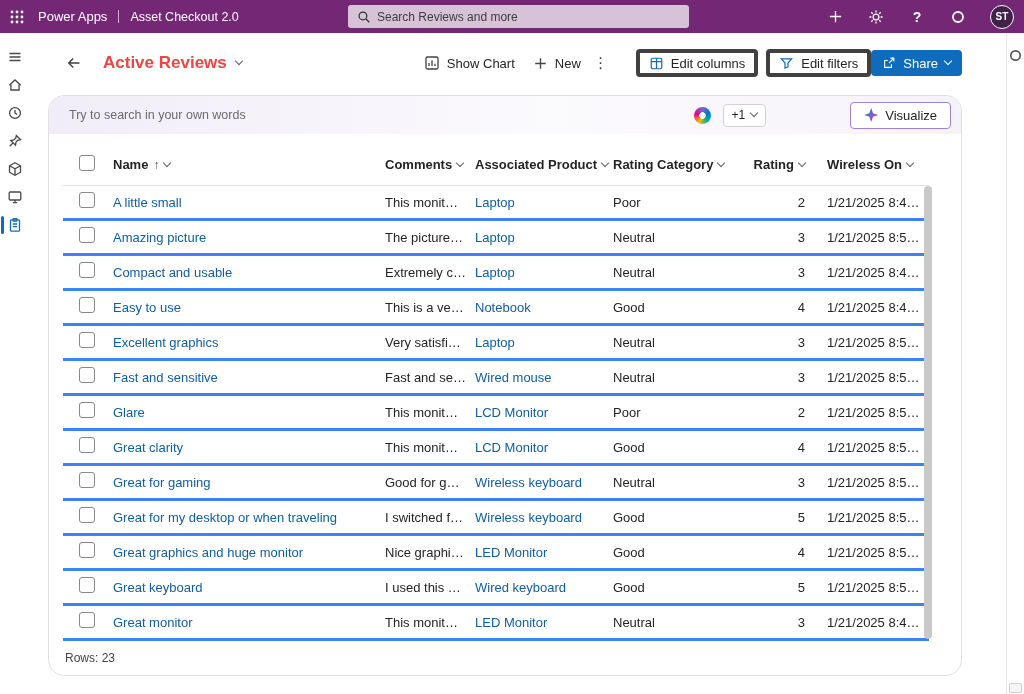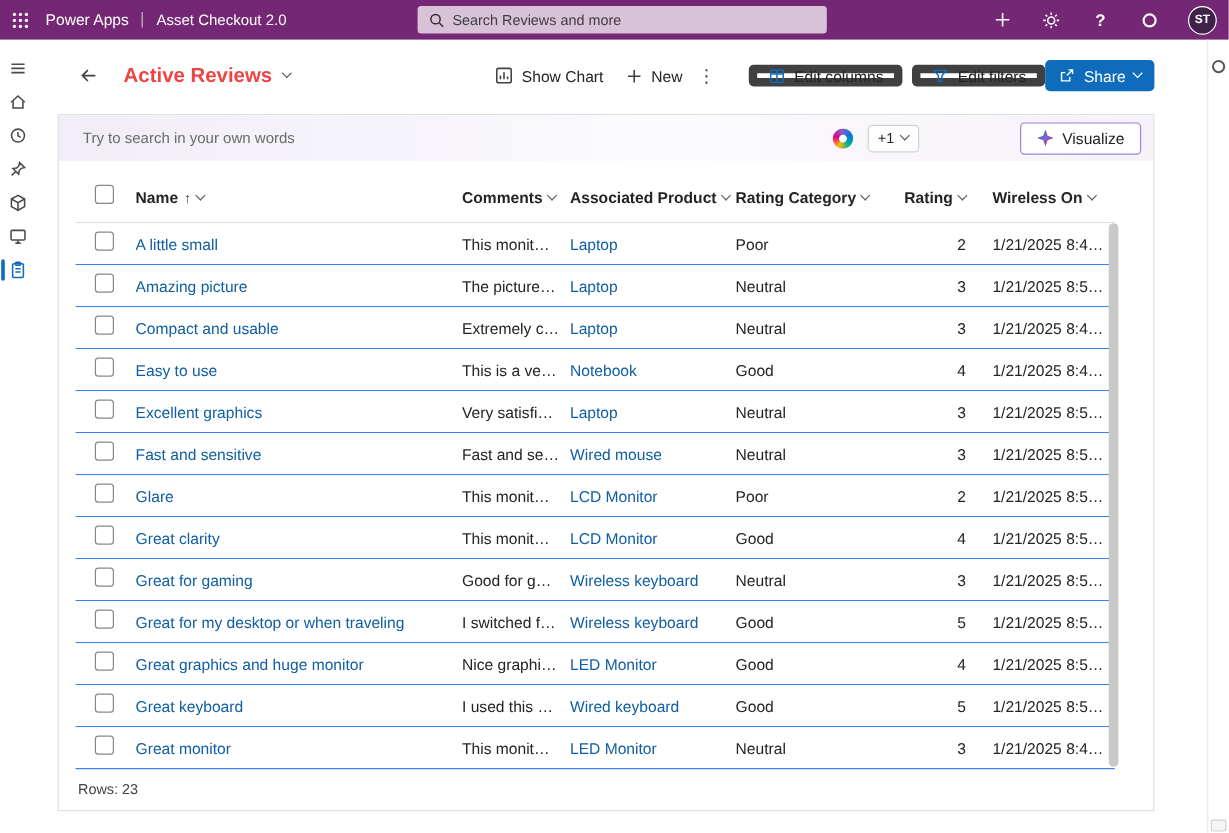--- a/index.html
+++ b/index.html
@@ -43,30 +43,30 @@
     margin-left:12px; cursor:pointer; border-radius:4px; }
   .view-title { display:flex; align-items:center; gap:9px; font-size:17px; font-weight:700; color:#ef4444;
     margin-left:15px; cursor:pointer; }
   .chev { display:inline-block; width:6px; height:6px; border-right:1.4px solid #616161; border-bottom:1.4px solid #616161;
     transform:rotate(45deg); margin-top:-4px; }
   .chev.white { border-color:#fff; }
   .cb-spacer { flex:1; }
   .cb-btn { display:flex; align-items:center; gap:7px; font-size:13px; color:#242424; padding:0 9px; height:28px;
     border-radius:4px; cursor:pointer; white-space:nowrap; }
   .cb-btn .cb-icon { color:#424242; display:flex; }
-  .cb-btn.outlined { border:7px solid #404040; height:18px; margin-left:8px; }
+  .cb-btn.outlined { border:4px solid #404040; height:28px; margin-left:8px; }
   .cb-btn.outlined .cb-icon { color:#0f6cbd; }
   .cb-gap { margin-left:24px !important; }
   .more-btn { width:22px; height:28px; display:flex; align-items:center; justify-content:center; font-size:15px;
     color:#424242; cursor:pointer; }
   .share-btn { background:#0f6cbd; color:#fff; border:none; border-radius:4px; height:26px; display:flex;
     align-items:center; gap:7px; padding:0 11px; font-size:13px; margin-left:0; cursor:pointer; white-space:nowrap; }
 
   
-  .card { margin-top:14px; border:1px solid #e0e0e0; border-radius:0; position:relative; height:581px;
+  .card { margin-top:14px; border:1px solid #e0e0e0; border-radius:16px; position:relative; height:581px;
     background:#fff; overflow:hidden; }
   .search-row { height:38px; display:flex; align-items:center;
     background:linear-gradient(90deg,#f1edf8 0%,#fbfafd 55%,#f6f2fa 100%);
     padding:0 10px 0 20px; gap:12px; }
   .search-row input { flex:1; border:none; outline:none; background:transparent; font-size:12.5px;
     font-family:inherit; color:#242424; }
   .search-row input::placeholder { color:#6b6b6b; }
   .copilot-dot { width:17px; height:17px; border-radius:50%; flex:0 0 17px;
     background:radial-gradient(circle at 50% 50%, #ffffff 0 3px, transparent 3.5px),
       conic-gradient(from 210deg,#ffb900,#e3008c,#8661c5,#0078d4,#00b294,#ffb900); cursor:pointer; }
@@ -78,21 +78,21 @@
     clip-path:polygon(50% 0,63% 37%,100% 50%,63% 63%,50% 100%,37% 63%,0 50%,37% 37%); }
 
   .grid-header, .grid-row { display:grid; grid-template-columns:50px 272px 90px 138px 136px 66px 1fr;
     align-items:center; margin:0 32px 0 14px; }
   .grid-header { height:42px; margin-top:10px; border-bottom:1px solid #e0e0e0; }
   .hcell { display:flex; align-items:center; gap:5px; font-size:13px; font-weight:700; color:#242424;
     white-space:nowrap; overflow:hidden; cursor:pointer; }
   .hcell .sort { font-weight:400; color:#424242; font-size:12px; }
   .hcell.num { justify-content:flex-end; padding-right:10px; }
   .hcell.pad { padding-left:12px; }
-  .grid-row { height:35px; border-bottom:1px solid #3b82f6; background:#fff; }
+  .grid-row { height:35px; border-bottom:3px solid #3b82f6; background:#fff; }
   .cell { font-size:13px; color:#242424; white-space:nowrap; overflow:hidden; text-overflow:ellipsis; padding-right:8px; }
   .cell.num { text-align:right; padding-right:10px; }
   .cell.pad { padding-left:12px; }
   .cbx { width:16px; height:16px; border:1px solid #8a8886; border-radius:3px; background:#fff; display:inline-block;
     margin-left:16px; cursor:pointer; }
   a.link { color:#115ea3; text-decoration:none; cursor:pointer; }
   .grid-footer { height:34px; display:flex; align-items:center; padding-left:16px; font-size:12px; color:#424242; }
   .vscroll { position:absolute; right:29px; top:90px; width:8px; height:453px; background:#c9c9c7;
     border-radius:4px; cursor:pointer; }
   svg { display:block; }

